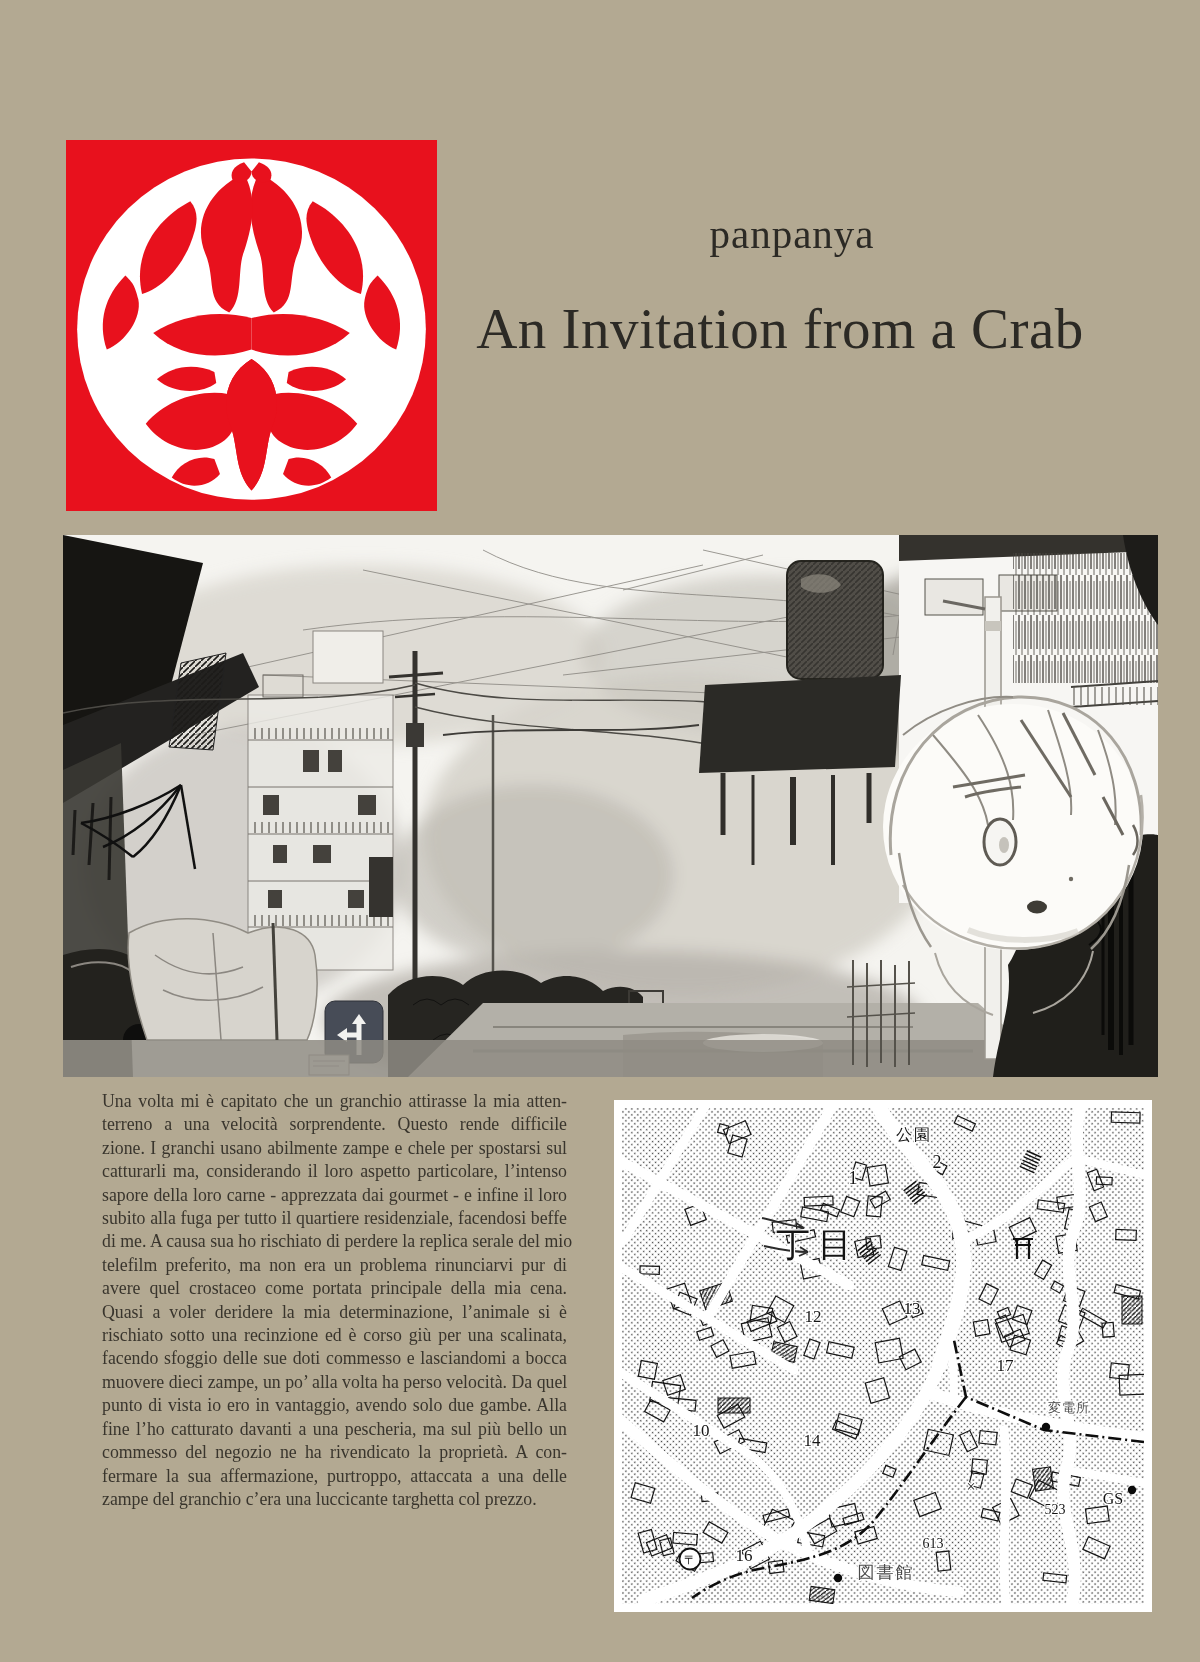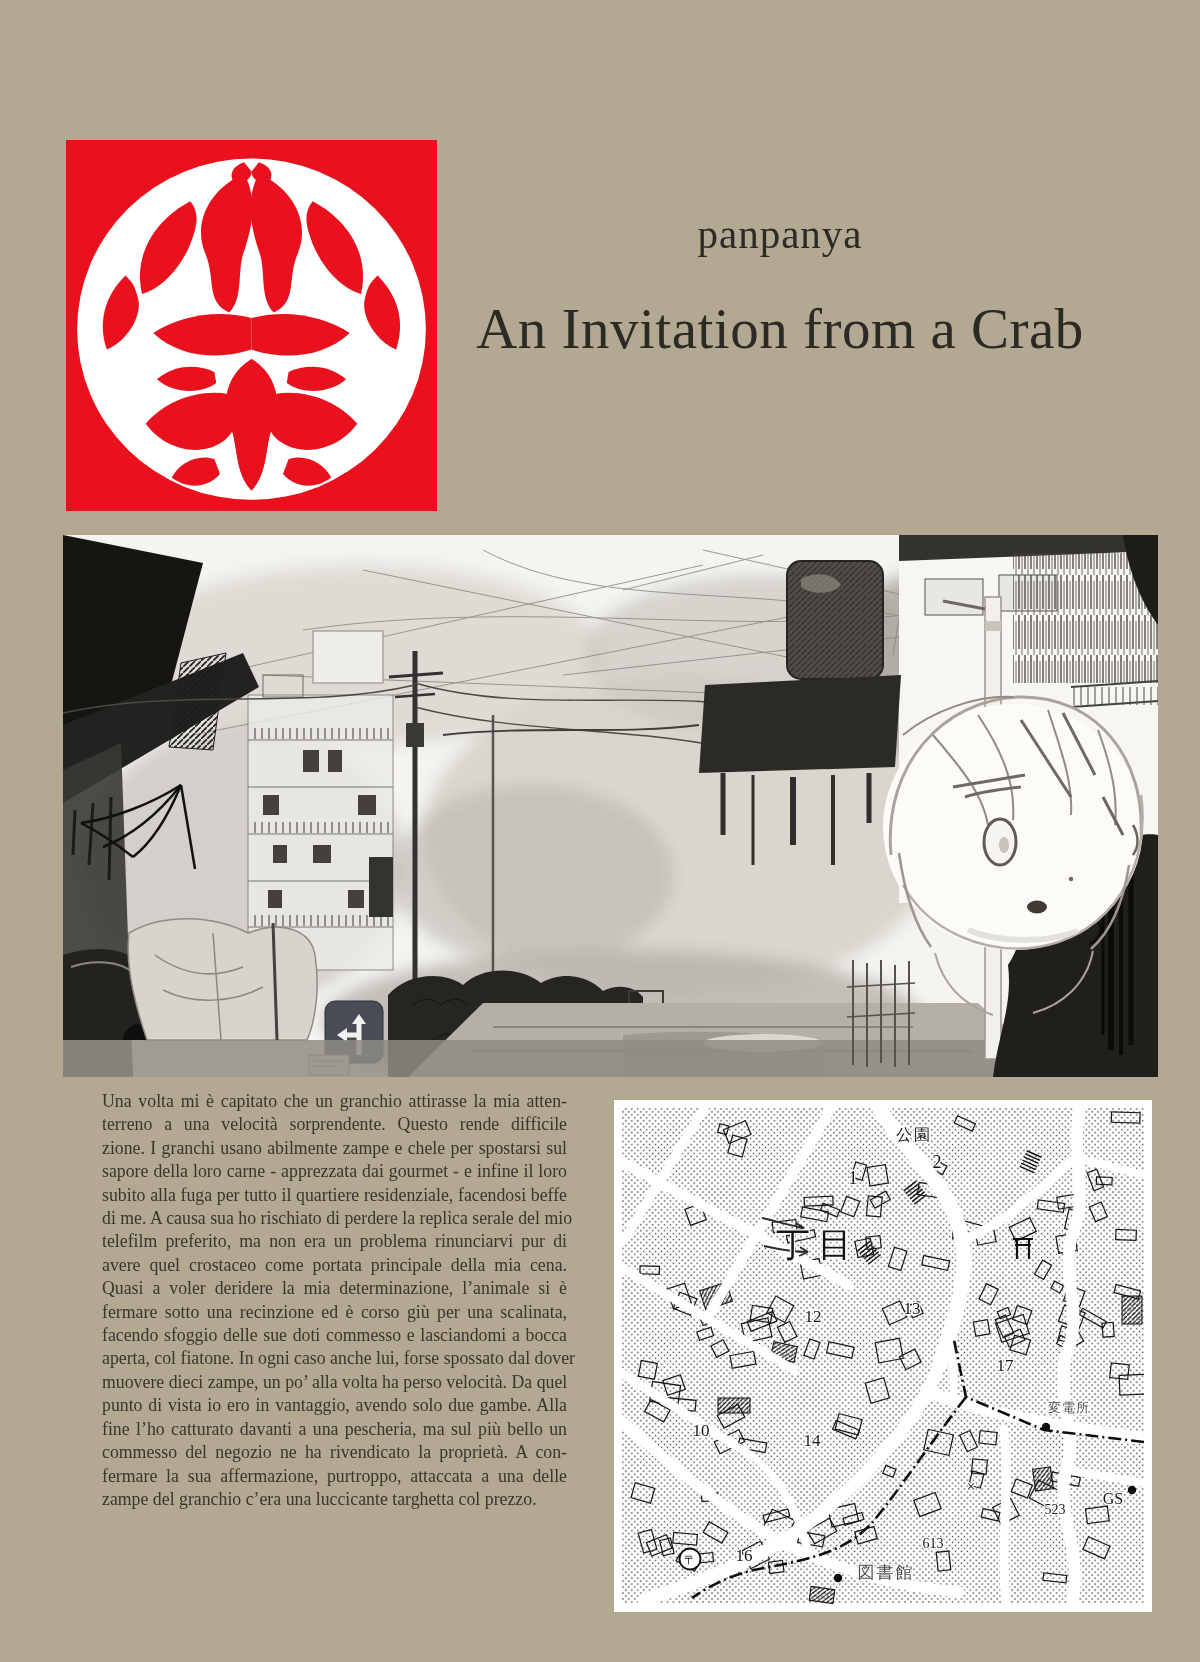--- a/index.html
+++ b/index.html
@@ -1,21 +1,21 @@
 <!DOCTYPE html>
 <html><head>
 <meta charset="utf-8">
 <style>
   html,body{margin:0;padding:0;background:#b3a992;}
   .page{position:relative;width:1200px;height:1662px;background:#b3a992;overflow:hidden;
         font-family:"Liberation Serif",serif;}
   .logo{position:absolute;left:66px;top:140px;width:371px;height:371px;}
   .logo svg{display:block;width:100%;height:100%;}
   .author{position:absolute;left:437px;top:210px;width:686px;text-align:center;
-          font-size:41px;color:#2c2a25;letter-spacing:1px;}
+          font-size:41px;color:#2c2a25;letter-spacing:1px;padding-left:12px;}
   .title{position:absolute;left:360px;top:296px;width:840px;text-align:center;
          font-size:57px;color:#2c2a25;letter-spacing:0.5px;}
   .illustration{position:absolute;left:63px;top:535px;width:1095px;height:542px;background:#f5f4f0;}
   .illustration svg{display:block;width:100%;height:100%;}
   .article{position:absolute;left:60px;top:1090px;width:507px;color:#39352d;
            font-size:17.8px;line-height:23.4px;}
   .tline{white-space:nowrap;text-align:justify;text-align-last:justify;margin-left:42px;}
   .tline.last{text-align-last:left;}
   .map-panel{position:absolute;left:614px;top:1100px;width:538px;height:512px;background:#ffffff;}
   .map-panel svg{display:block;width:100%;height:100%;}
@@ -273,29 +273,29 @@
         </g>
         <line x1="210" y1="388" x2="214" y2="505" stroke="#44423c" stroke-width="3"></line>
       </g>
     </svg>
   </div>
 
   <div class="article">
       <div class="tline">Una volta mi è capitato che un granchio attirasse la mia atten-</div>
       <div class="tline">terreno a una velocità sorprendente. Questo rende difficile</div>
       <div class="tline">zione. I granchi usano abilmente zampe e chele per spostarsi sul</div>
+      <div class="tline">catturarli ma, considerando il loro aspetto particolare, l’intenso</div>
       <div class="tline">sapore della loro carne - apprezzata dai gourmet - e infine il loro</div>
       <div class="tline">subito alla fuga per tutto il quartiere residenziale, facendosi beffe</div>
       <div class="tline">di me. A causa sua ho rischiato di perdere la replica serale del mio</div>
       <div class="tline">telefilm preferito, ma non era un problema rinunciarvi pur di</div>
       <div class="tline">avere quel crostaceo come portata principale della mia cena.</div>
       <div class="tline">Quasi a voler deridere la mia determinazione, l’animale si è</div>
-      <div class="tline">fermare sotto una recinzione ed è corso giù per una scalinata,</div>
+      <div class="tline">rischiato sotto una recinzione ed è corso giù per una scalinata,</div>
       <div class="tline">facendo sfoggio delle sue doti commesso e lasciandomi a bocca</div>
-      <div class="tline">aperta, col fiatone. In ogni caso anche lui, forse spossato dal dover</div>
       <div class="tline">muovere dieci zampe, un po’ alla volta ha perso velocità. Da quel</div>
       <div class="tline">punto di vista io ero in vantaggio, avendo solo due gambe. Alla</div>
       <div class="tline">fine l’ho catturato davanti a una pescheria, ma sul più bello un</div>
       <div class="tline">commesso del negozio ne ha rivendicato la proprietà. A con-</div>
       <div class="tline">fermare la sua affermazione, purtroppo, attaccata a una delle</div>
       <div class="tline last">zampe del granchio c’era una luccicante targhetta col prezzo.</div>
     </div>
 
   <div class="map-panel">
     <svg viewBox="0 0 538 512">

